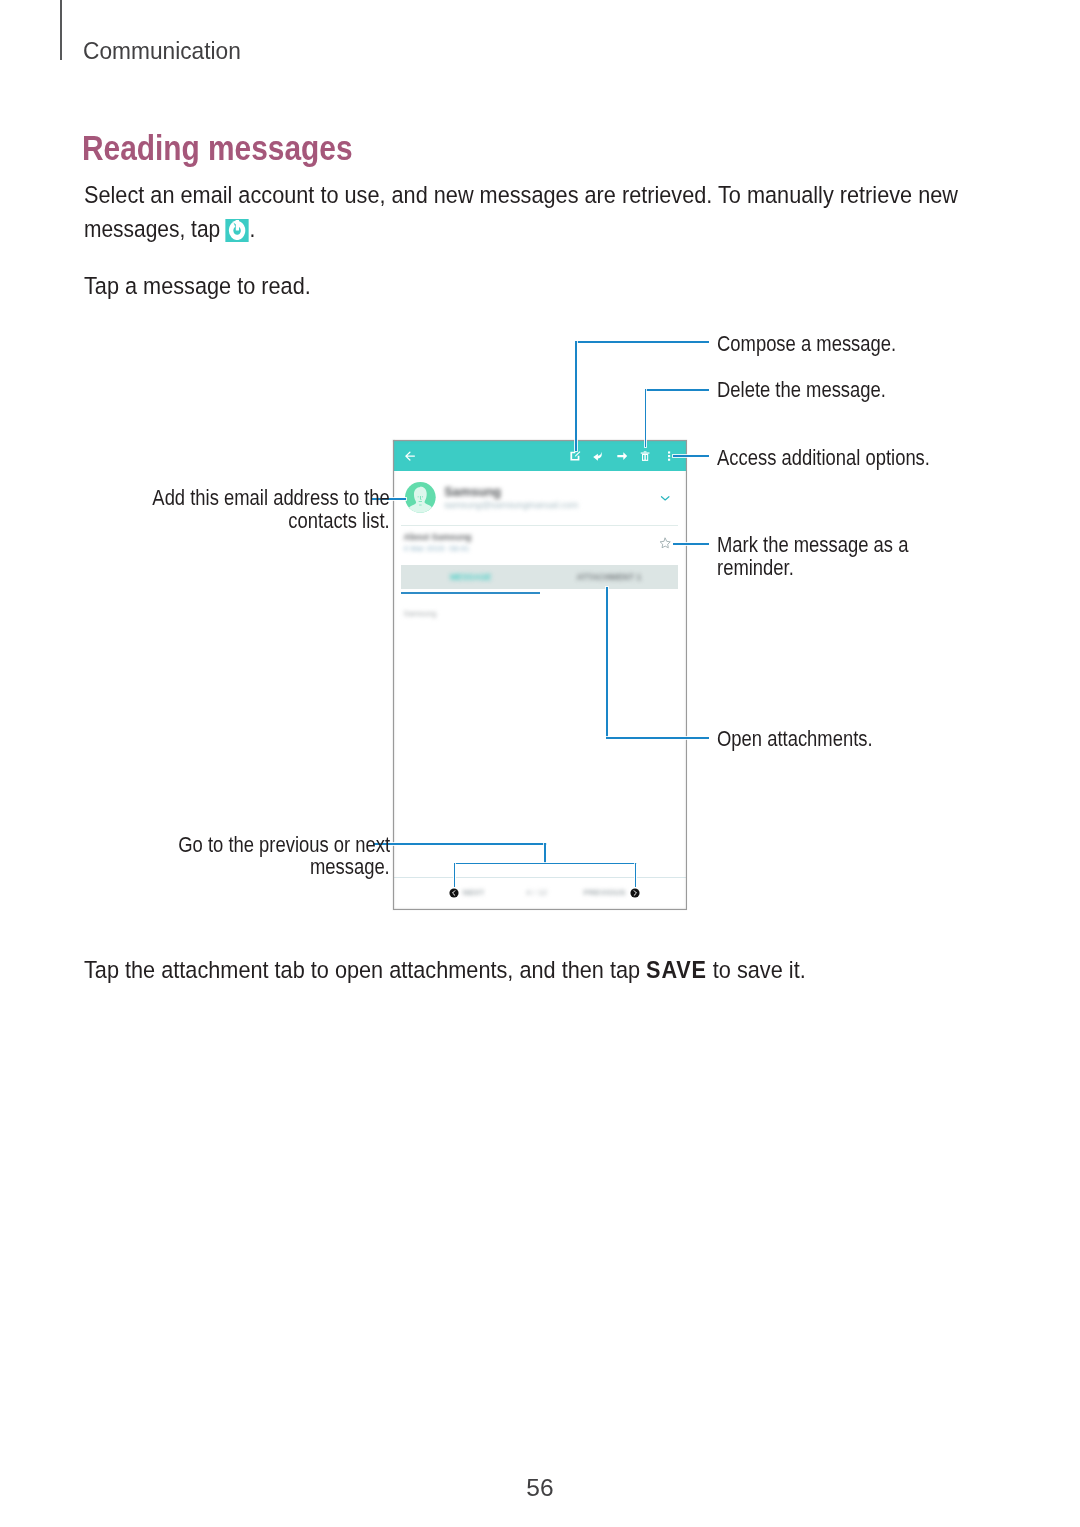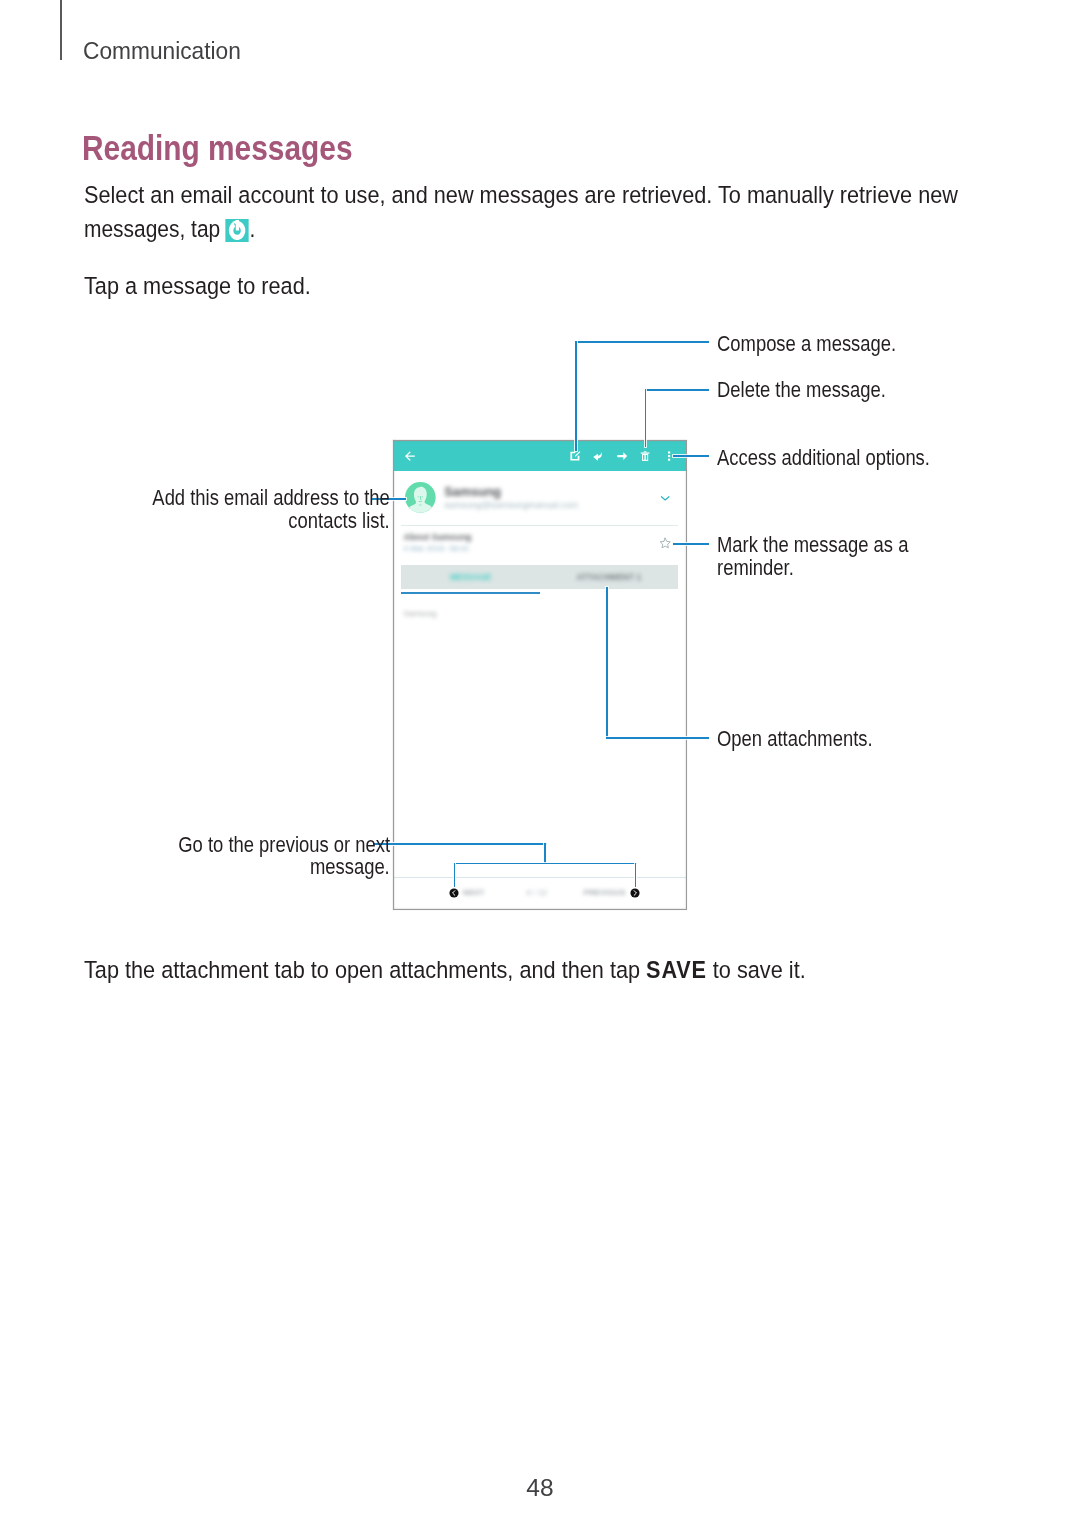--- a/index.html
+++ b/index.html
@@ -191,14 +191,14 @@
   <div class="t clab" style="left:717.2px;top:378.1px;">Delete the message.</div>
   <div class="t clab" style="left:717.2px;top:445.7px;">Access additional options.</div>
   <div class="t clab r" style="right:714px;top:485.5px;">Add this email address to the</div>
   <div class="t clab r" style="right:714px;top:509.2px;">contacts list.</div>
   <div class="t clab" style="left:717.2px;top:533.2px;">Mark the message as a</div>
   <div class="t clab" style="left:717.2px;top:556.4px;">reminder.</div>
   <div class="t clab" style="left:717.2px;top:727.4px;">Open attachments.</div>
   <div class="t clab r" style="right:714px;top:832.9px;">Go to the previous or next</div>
   <div class="t clab r" style="right:714px;top:855.1px;">message.</div>
 
-  <div class="pagenum">48</div>
+  <div class="pagenum">56</div>
 </div>
 
 </body></html>

